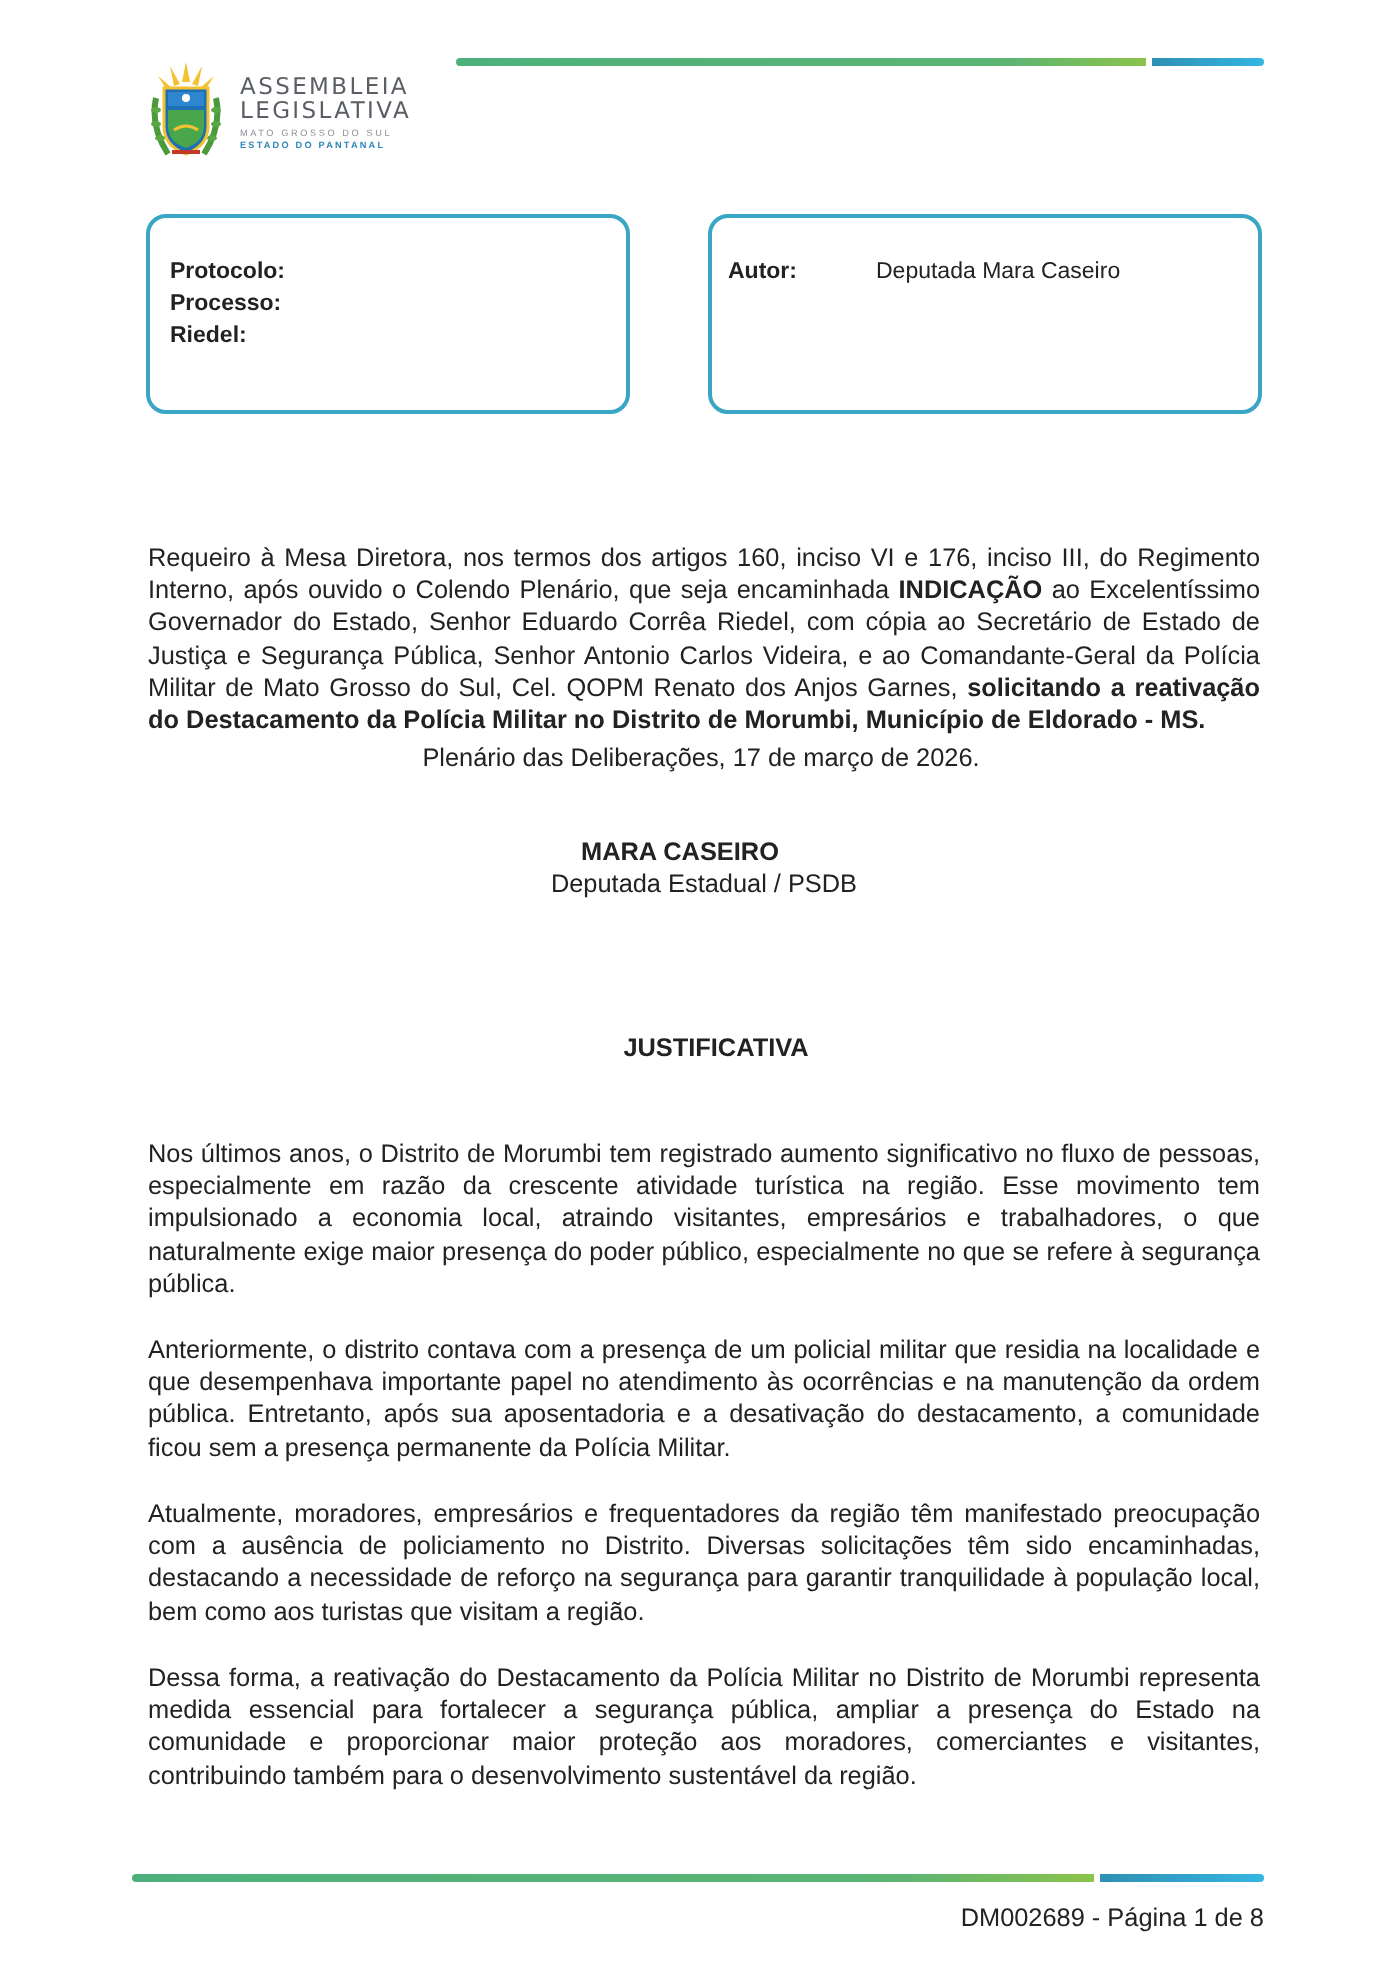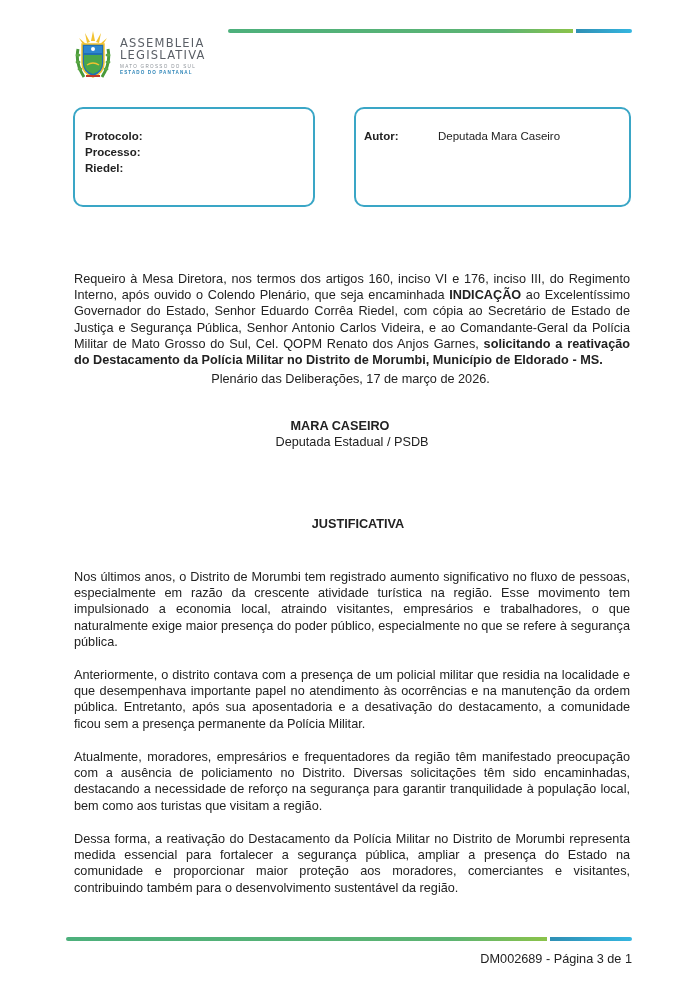--- a/index.html
+++ b/index.html
@@ -120,13 +120,13 @@
 <p class="body-text j1">Nos últimos anos, o Distrito de Morumbi tem registrado aumento significativo no fluxo de pessoas, especialmente em razão da crescente atividade turística na região. Esse movimento tem impulsionado a economia local, atraindo visitantes, empresários e trabalhadores, o que naturalmente exige maior presença do poder público, especialmente no que se refere à segurança pública.</p>
 <p class="body-text j2">Anteriormente, o distrito contava com a presença de um policial militar que residia na localidade e que desempenhava importante papel no atendimento às ocorrências e na manutenção da ordem pública. Entretanto, após sua aposentadoria e a desativação do destacamento, a comunidade ficou sem a presença permanente da Polícia Militar.</p>
 <p class="body-text j3">Atualmente, moradores, empresários e frequentadores da região têm manifestado preocupação com a ausência de policiamento no Distrito. Diversas solicitações têm sido encaminhadas, destacando a necessidade de reforço na segurança para garantir tranquilidade à população local, bem como aos turistas que visitam a região.</p>
 <p class="body-text j4">Dessa forma, a reativação do Destacamento da Polícia Militar no Distrito de Morumbi representa medida essencial para fortalecer a segurança pública, ampliar a presença do Estado na comunidade e proporcionar maior proteção aos moradores, comerciantes e visitantes, contribuindo também para o desenvolvimento sustentável da região.</p>
 
 <div class="bottom-bar">
   <div class="bar-green"></div>
   <div class="bar-blue"></div>
 </div>
 
-<div class="footer">DM002689 - Página 3 de 1</div>
+<div class="footer">DM002689 - Página 1 de 8</div>
 
 </body></html>

